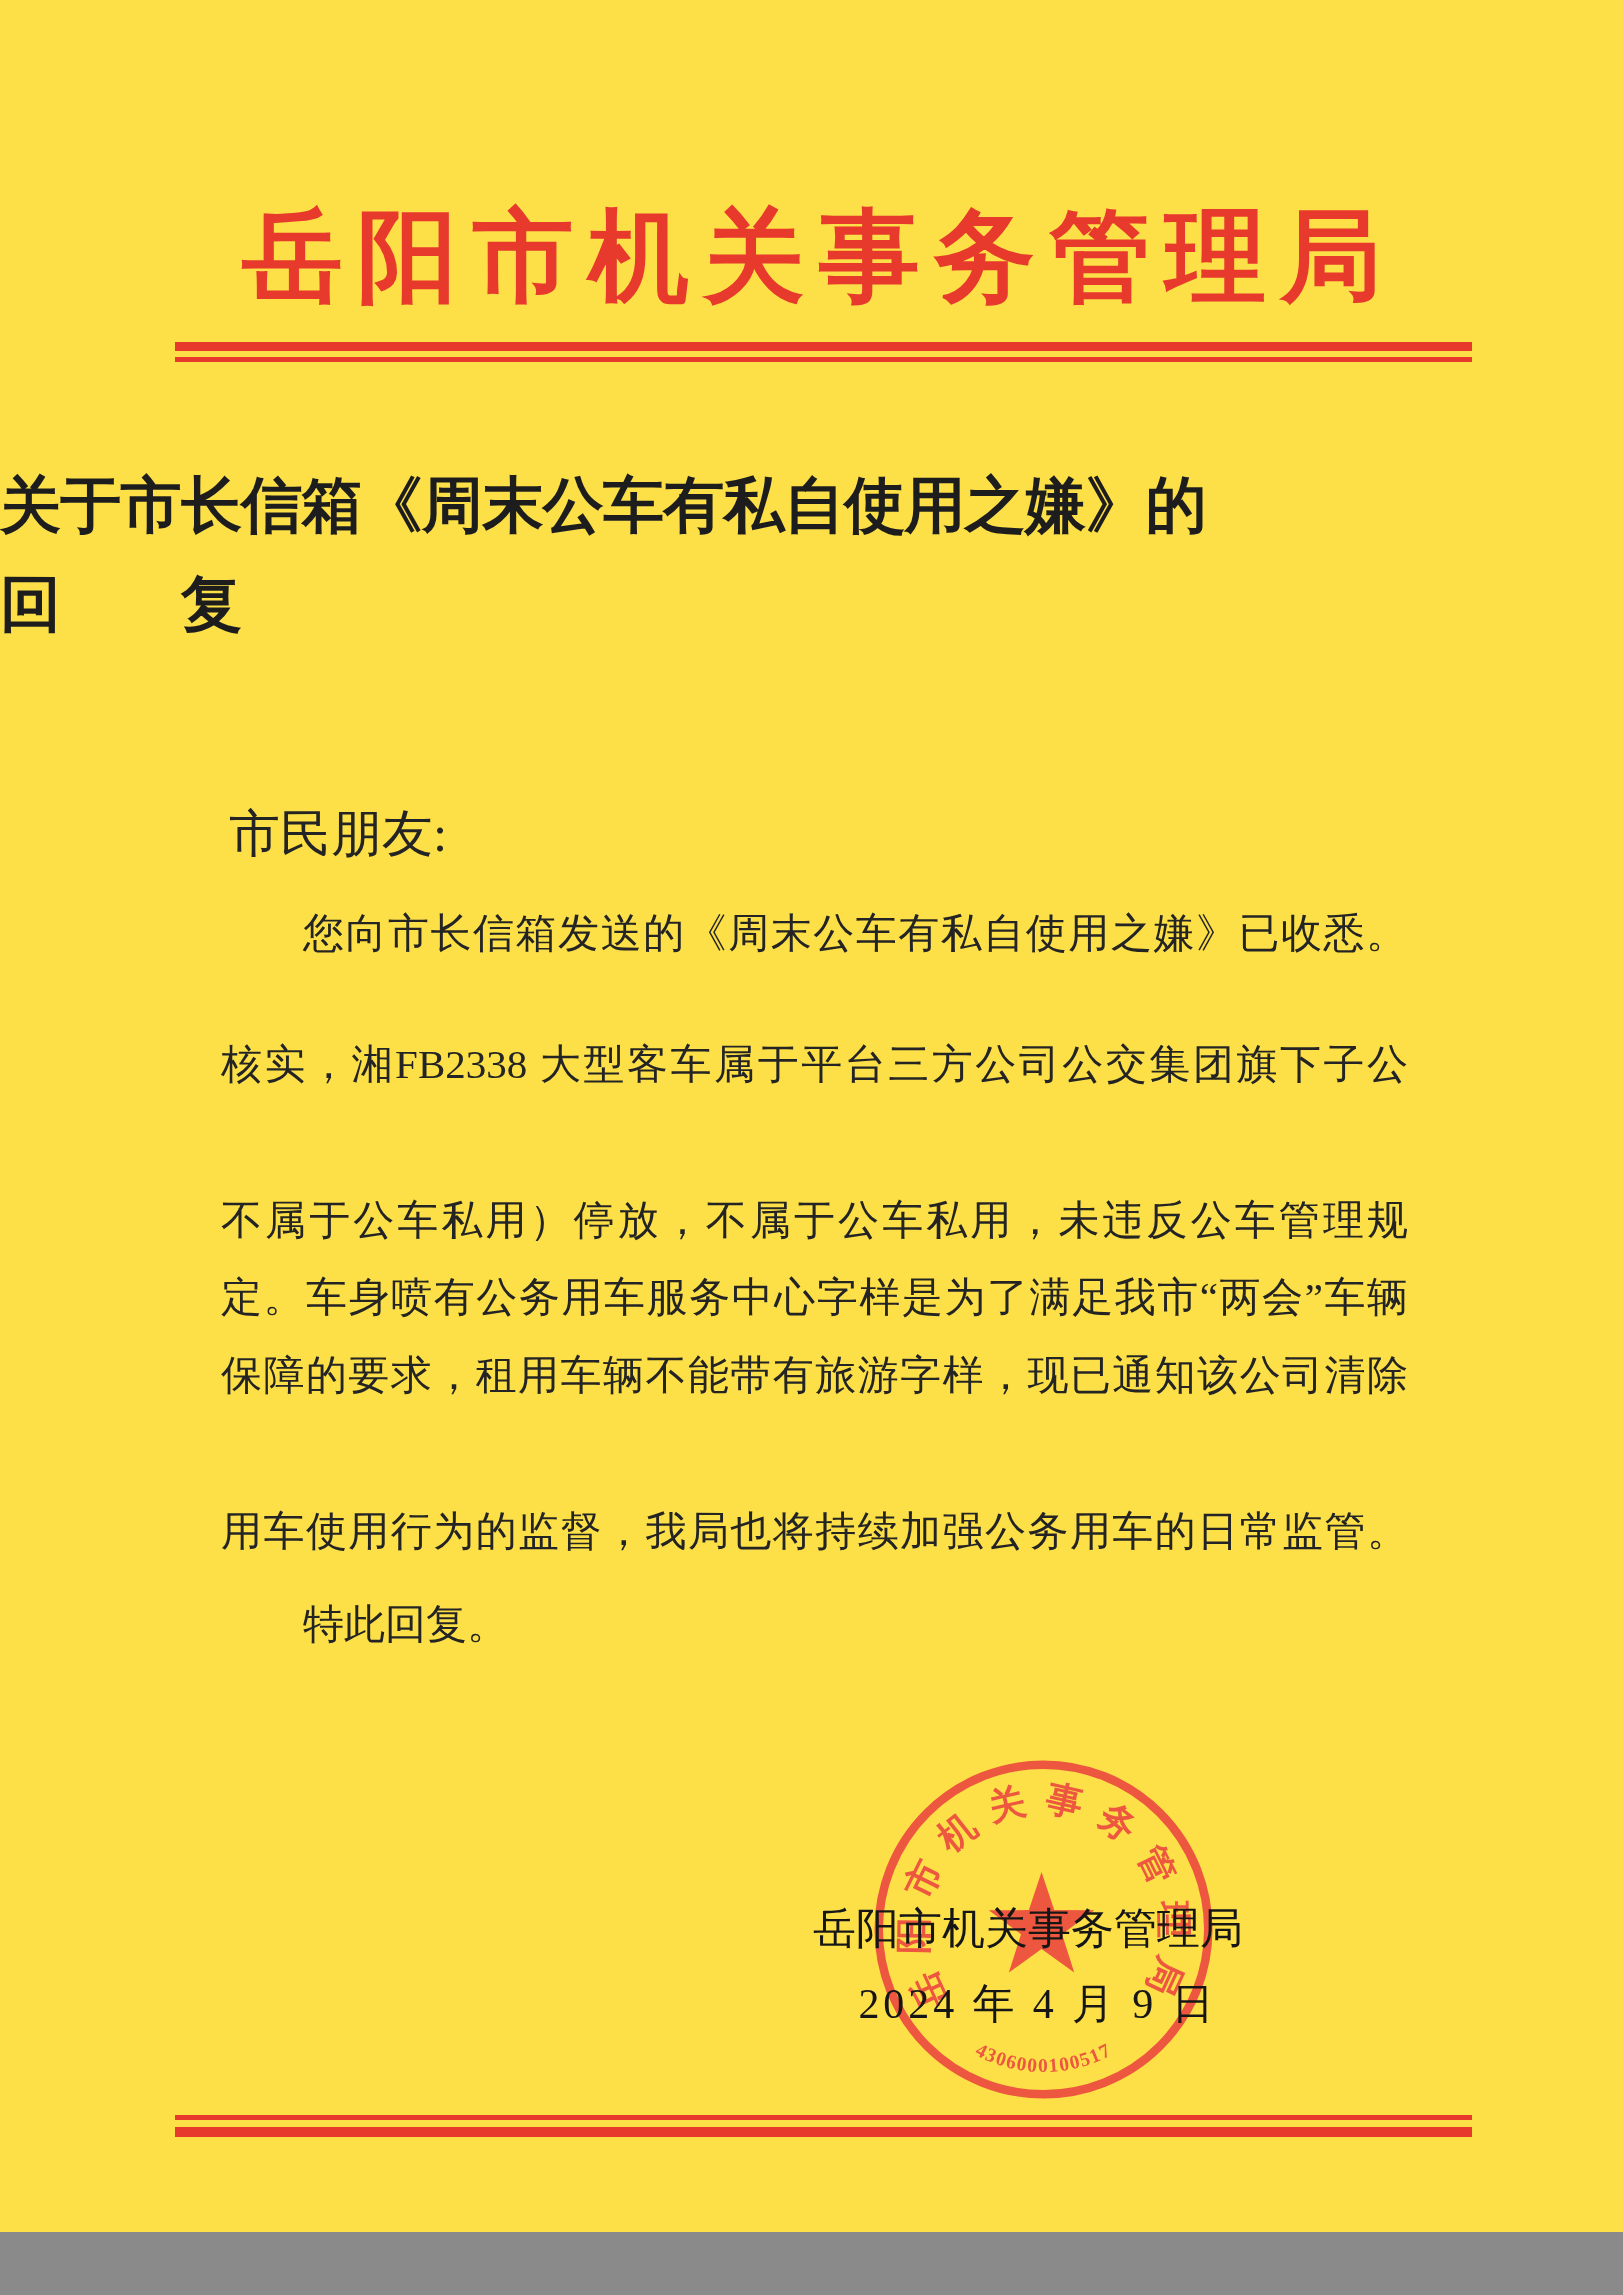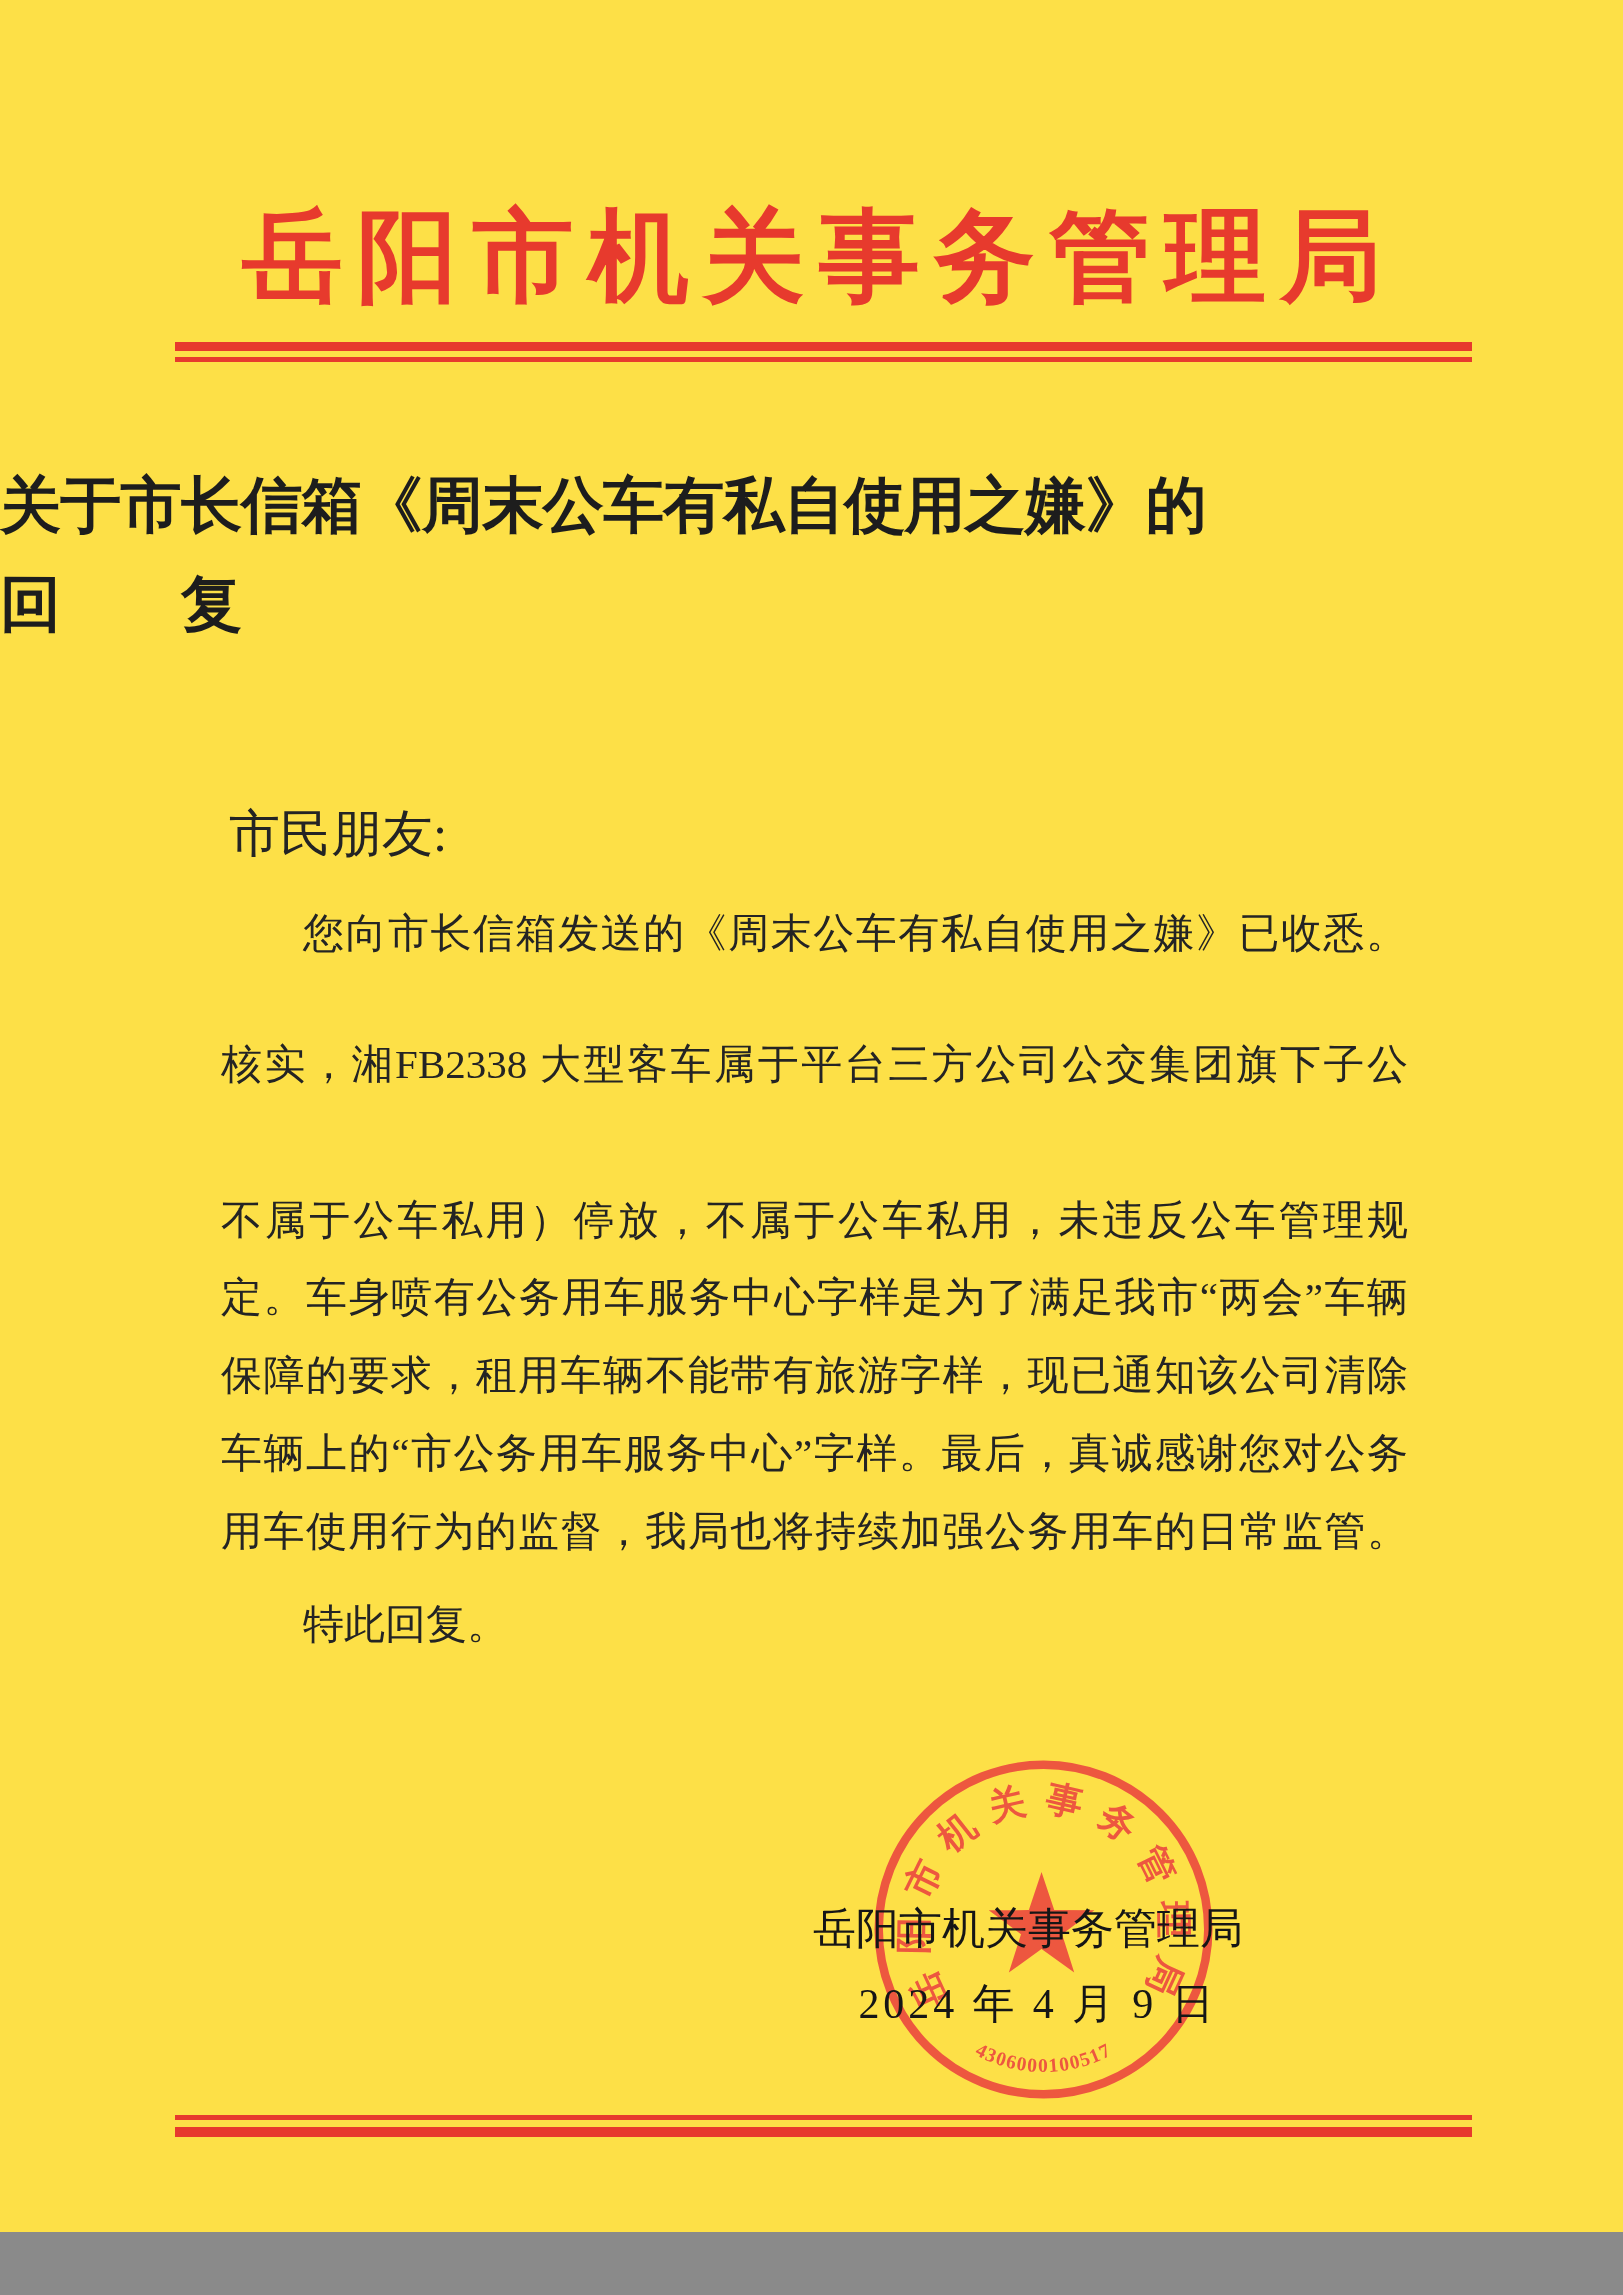--- a/index.html
+++ b/index.html
@@ -160,21 +160,20 @@
   <div class="doc-title l1">关于市长信箱《周末公车有私自使用之嫌》的</div>
   <div class="doc-title l2">回　　复</div>
 
   <div class="salutation">市民朋友:</div>
 
   <div class="body-line indent" style="top:885px">您向市长信箱发送的《周末公车有私自使用之嫌》已收悉。</div>
   <div class="body-line" style="top:1041px">核实，湘FB2338 大型客车属于平台三方公司公交集团旗下子公</div>
   <div class="body-line" style="top:1197px">不属于公车私用）停放，不属于公车私用，未违反公车管理规</div>
   <div class="body-line" style="top:1274px">定。车身喷有公务用车服务中心字样是为了满足我市“两会”车辆</div>
   <div class="body-line" style="top:1352px">保障的要求，租用车辆不能带有旅游字样，现已通知该公司清除</div>
-  <div class="body-line" style="top:1430px">车辆上的“市公务用车服务中心”字样。最后，真诚感谢您对公务</div>
   <div class="body-line" style="top:1508px">用车使用行为的监督，我局也将持续加强公务用车的日常监管。</div>
 
   <div class="closing-line">特此回复。</div>
 
   <svg class="seal" viewBox="0 0 546 546">
     <circle cx="273" cy="273" r="252" fill="none" stroke="#ec4c3f" stroke-width="13"></circle>
     <polygon points="270,185 289.4,243.3 350.8,243.7 301.4,280.2 320,338.8 270,303 220,338.8 238.6,280.2 189.2,243.7 250.6,243.3" fill="#ec4c3f"></polygon>
     <defs>
       <path id="sealTextArc" d="M 131.2 383.8 A 180 180 0 1 1 414.8 383.8" fill="none"></path>
       <path id="sealSerialArc" d="M 132.8 440 A 218 218 0 0 0 413.2 440" fill="none"></path>

